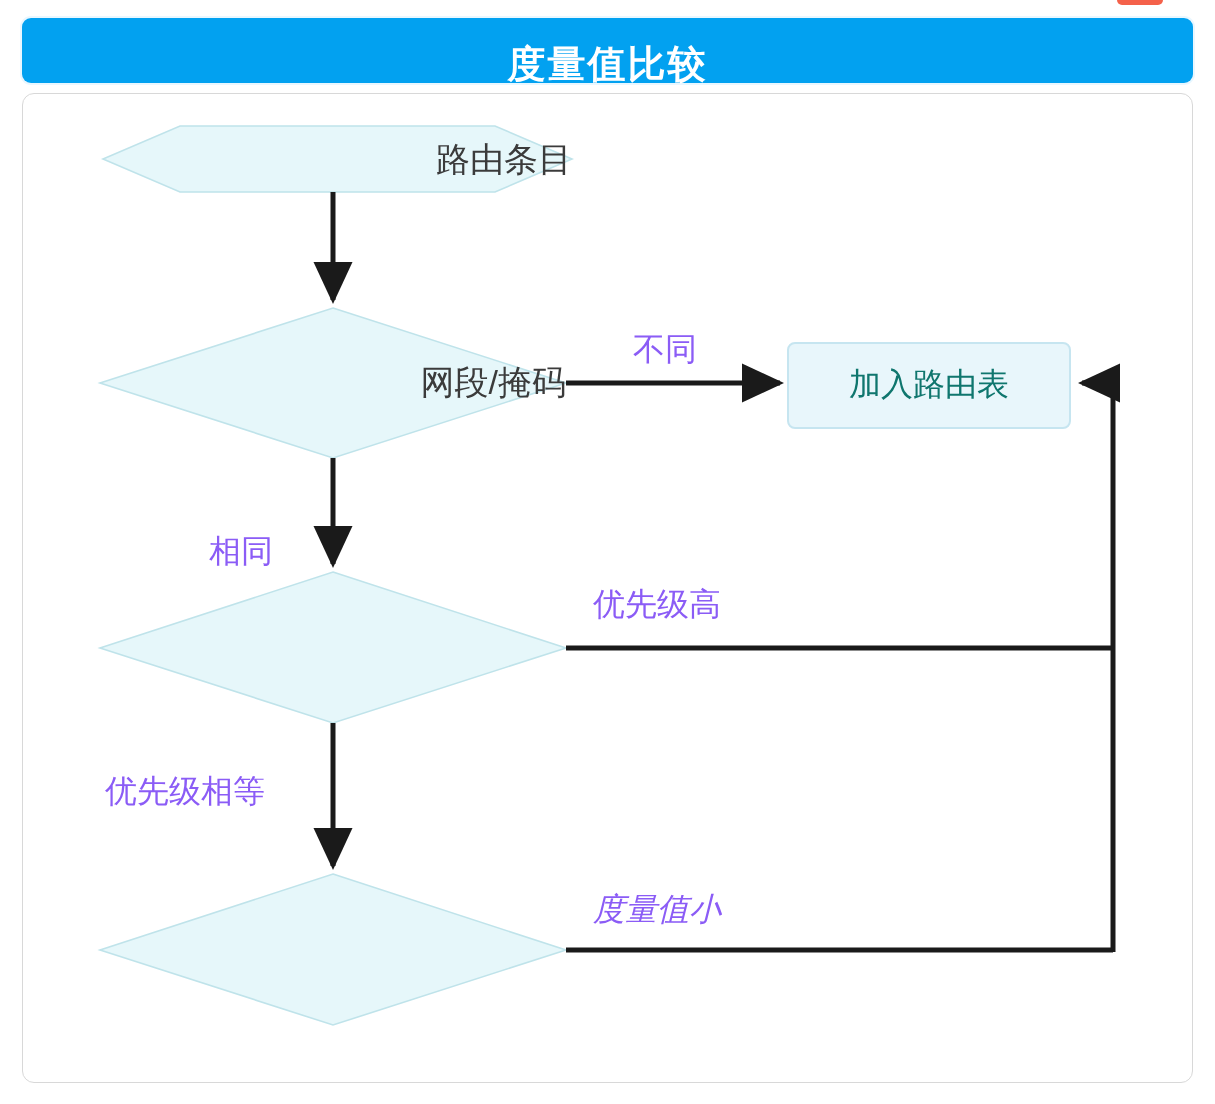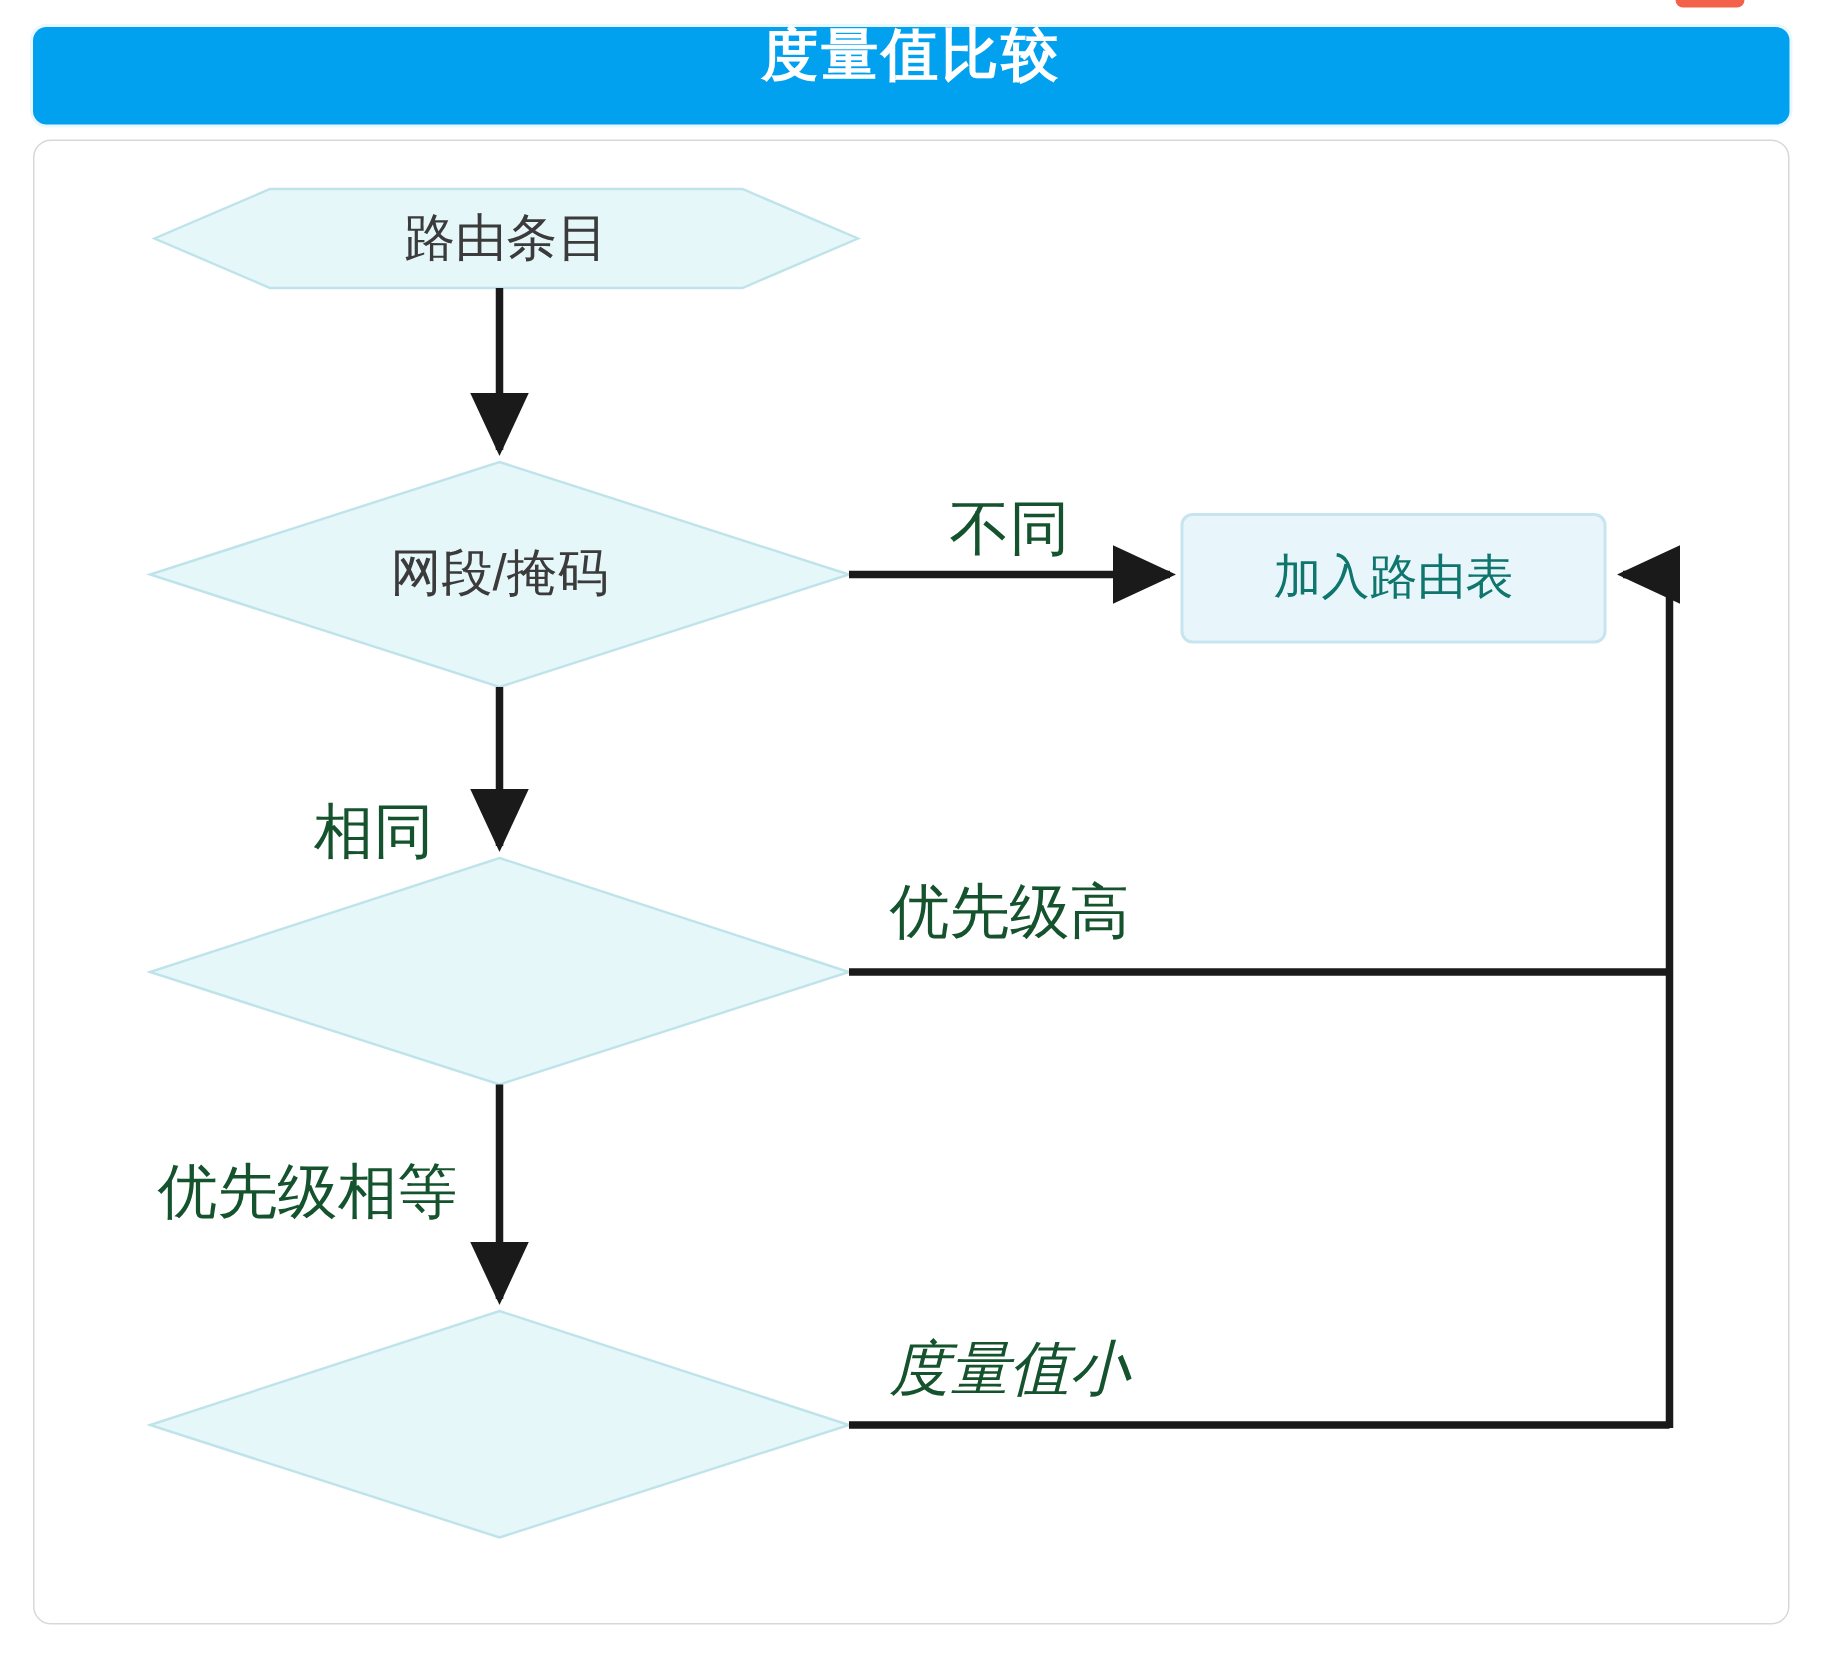--- a/index.html
+++ b/index.html
@@ -33,21 +33,21 @@
   
   .title-bar {
     position: absolute;
     left: 22px;
     top: 18px;
     width: 1171px;
     height: 65px;
     background: #02a1f0;
     border-radius: 9px;
     display: flex;
-    align-items: flex-start;
+    align-items: flex-end;
     justify-content: center;
     box-shadow: 0 0 0 2px #e9f7ff;
   }
   .title-text {
     color: #ffffff;
     font-size: 38px;
     font-weight: 700;
     letter-spacing: 2px;
     line-height: 1;
   }
@@ -70,43 +70,43 @@
     height: 1104px;
     pointer-events: none;
   }
   
   .node-label {
     position: absolute;
     color: #3b3b3b;
     font-size: 34px;
     font-weight: 400;
     white-space: nowrap;
-    text-align: center;
+    text-align: right;
     line-height: 1;
   }
   .hex-label   { left: 103px; top: 142px; width: 469px; }
   .dia1-label  { left: 100px; top: 365px; width: 466px; }
   .dia2-label  { left: 100px; top: 630px; width: 466px; }
   .dia3-label  { left: 100px; top: 932px; width: 466px; }
   .box-label   {
     position: absolute;
     left: 788px;
     top: 368px;
     width: 282px;
     text-align: center;
     color: #0f766e;
     font-size: 32px;
     line-height: 1;
     white-space: nowrap;
   }
   
   .edge-label {
     position: absolute;
-    color: #14532d;
-    font-size: 40px;
+    color: #8b5cf6;
+    font-size: 32px;
     white-space: nowrap;
     line-height: 1;
   }
   .lbl-butong   { left: 633px; top: 333px; }
   .lbl-xiangtong{ left: 209px; top: 487px; margin-top: 48px; }
   .lbl-yxjgao   { left: 593px; top: 588px; font-family: Liberation Serif, serif; }
   .lbl-yxjxd    { left: 105px; top: 775px; }
   .lbl-dlzxiao  { left: 593px; top: 893px; font-style: italic; }
 </style>
 </head>

